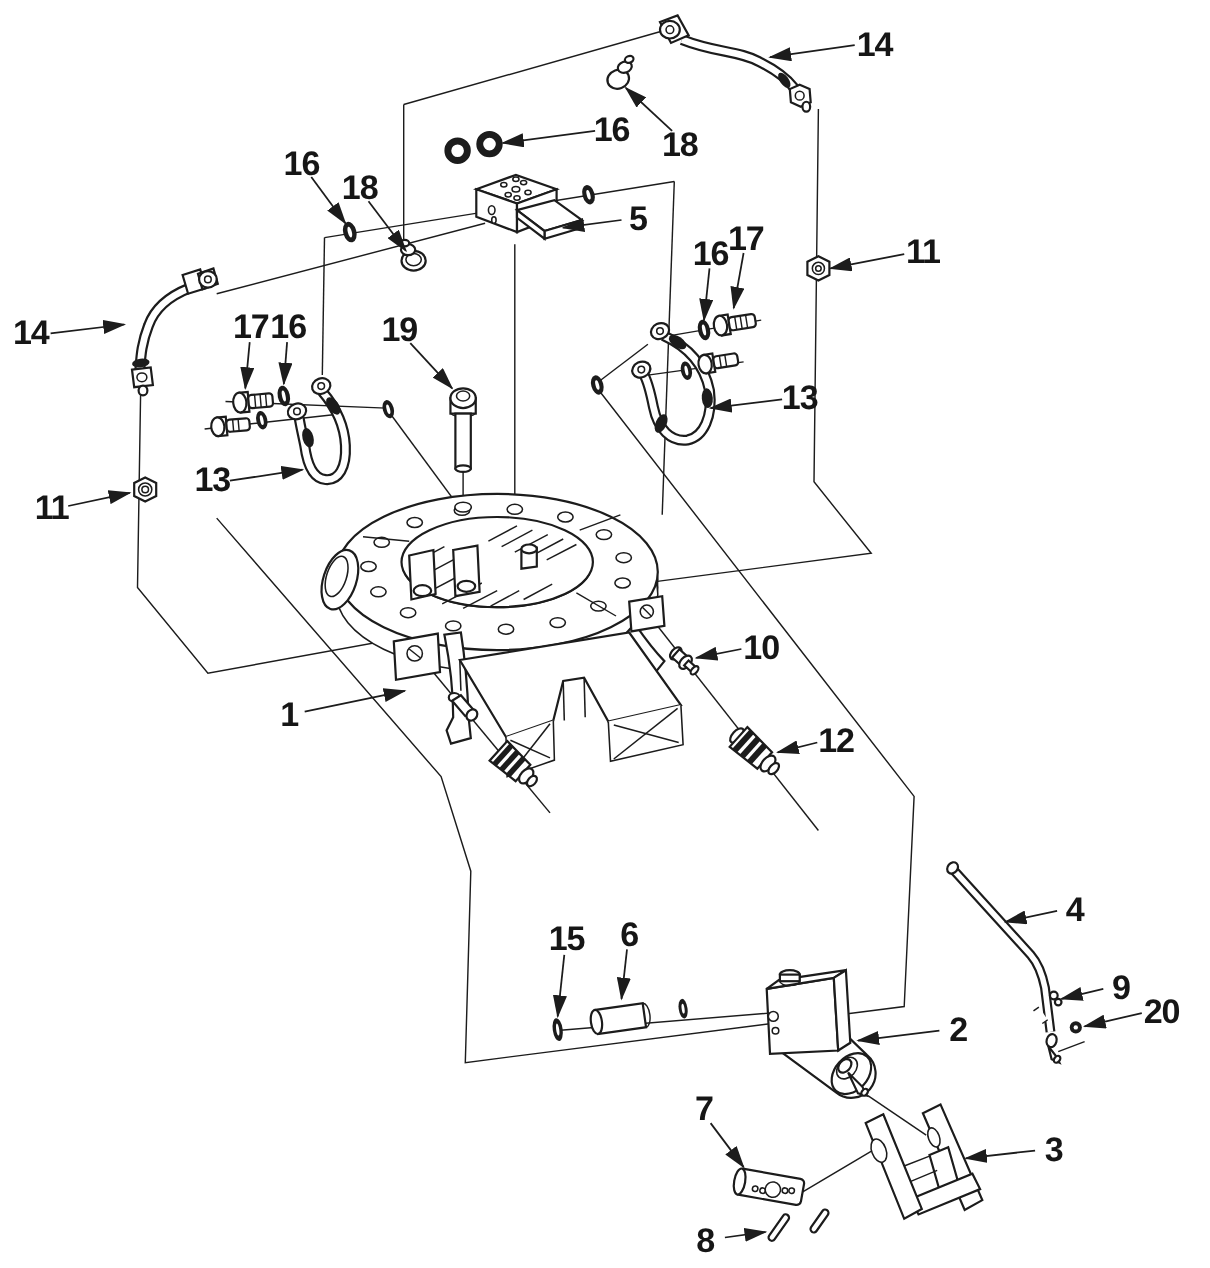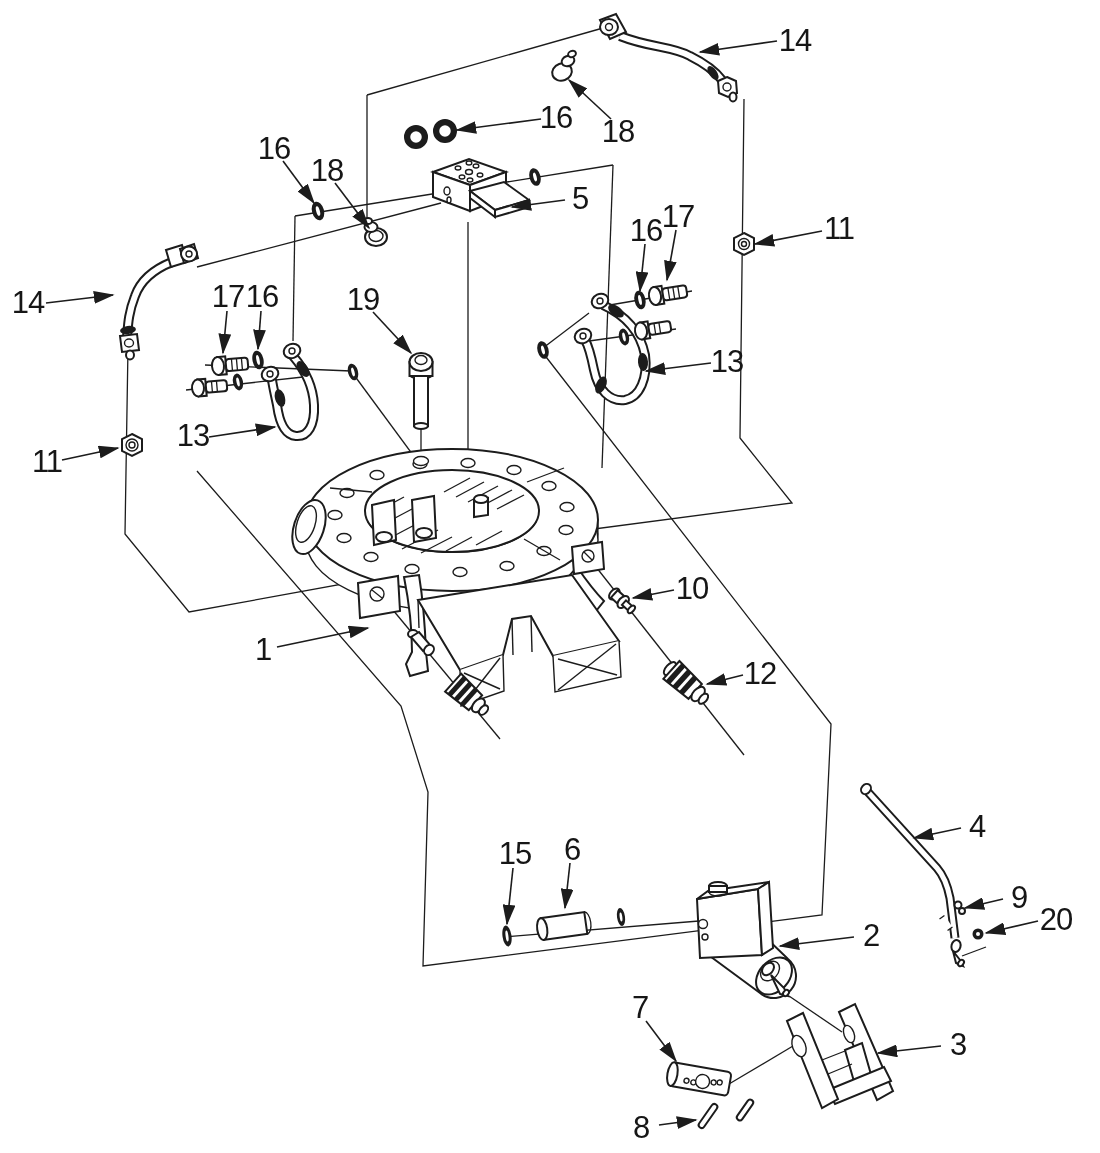--- a/index.html
+++ b/index.html
@@ -1,16 +1,16 @@
 <!DOCTYPE html>
 <html><head>
 <meta charset="utf-8">
 <style>
   html,body{margin:0;padding:0;background:#fff;}
-  .page{width:1100px;height:1153px;position:relative;background:#fff;overflow:hidden;}
+  .page{width:1100px;height:1153px;position:relative;background:#fff;overflow:hidden;font-weight:bold;}
   svg{position:absolute;top:0;left:0;}
   svg text{font-family:"Liberation Sans","DejaVu Sans",sans-serif;font-size:31px;fill:#161616;letter-spacing:-1px;}
   .thin{stroke:#1c1c1c;stroke-width:1.3;fill:none;}
   .part{stroke:#1c1c1c;stroke-width:2;fill:#fff;}
   .partthin{stroke:#1c1c1c;stroke-width:1.4;fill:#fff;}
   .black{fill:#1c1c1c;stroke:none;}
 </style>
 </head>
 <body>
 

